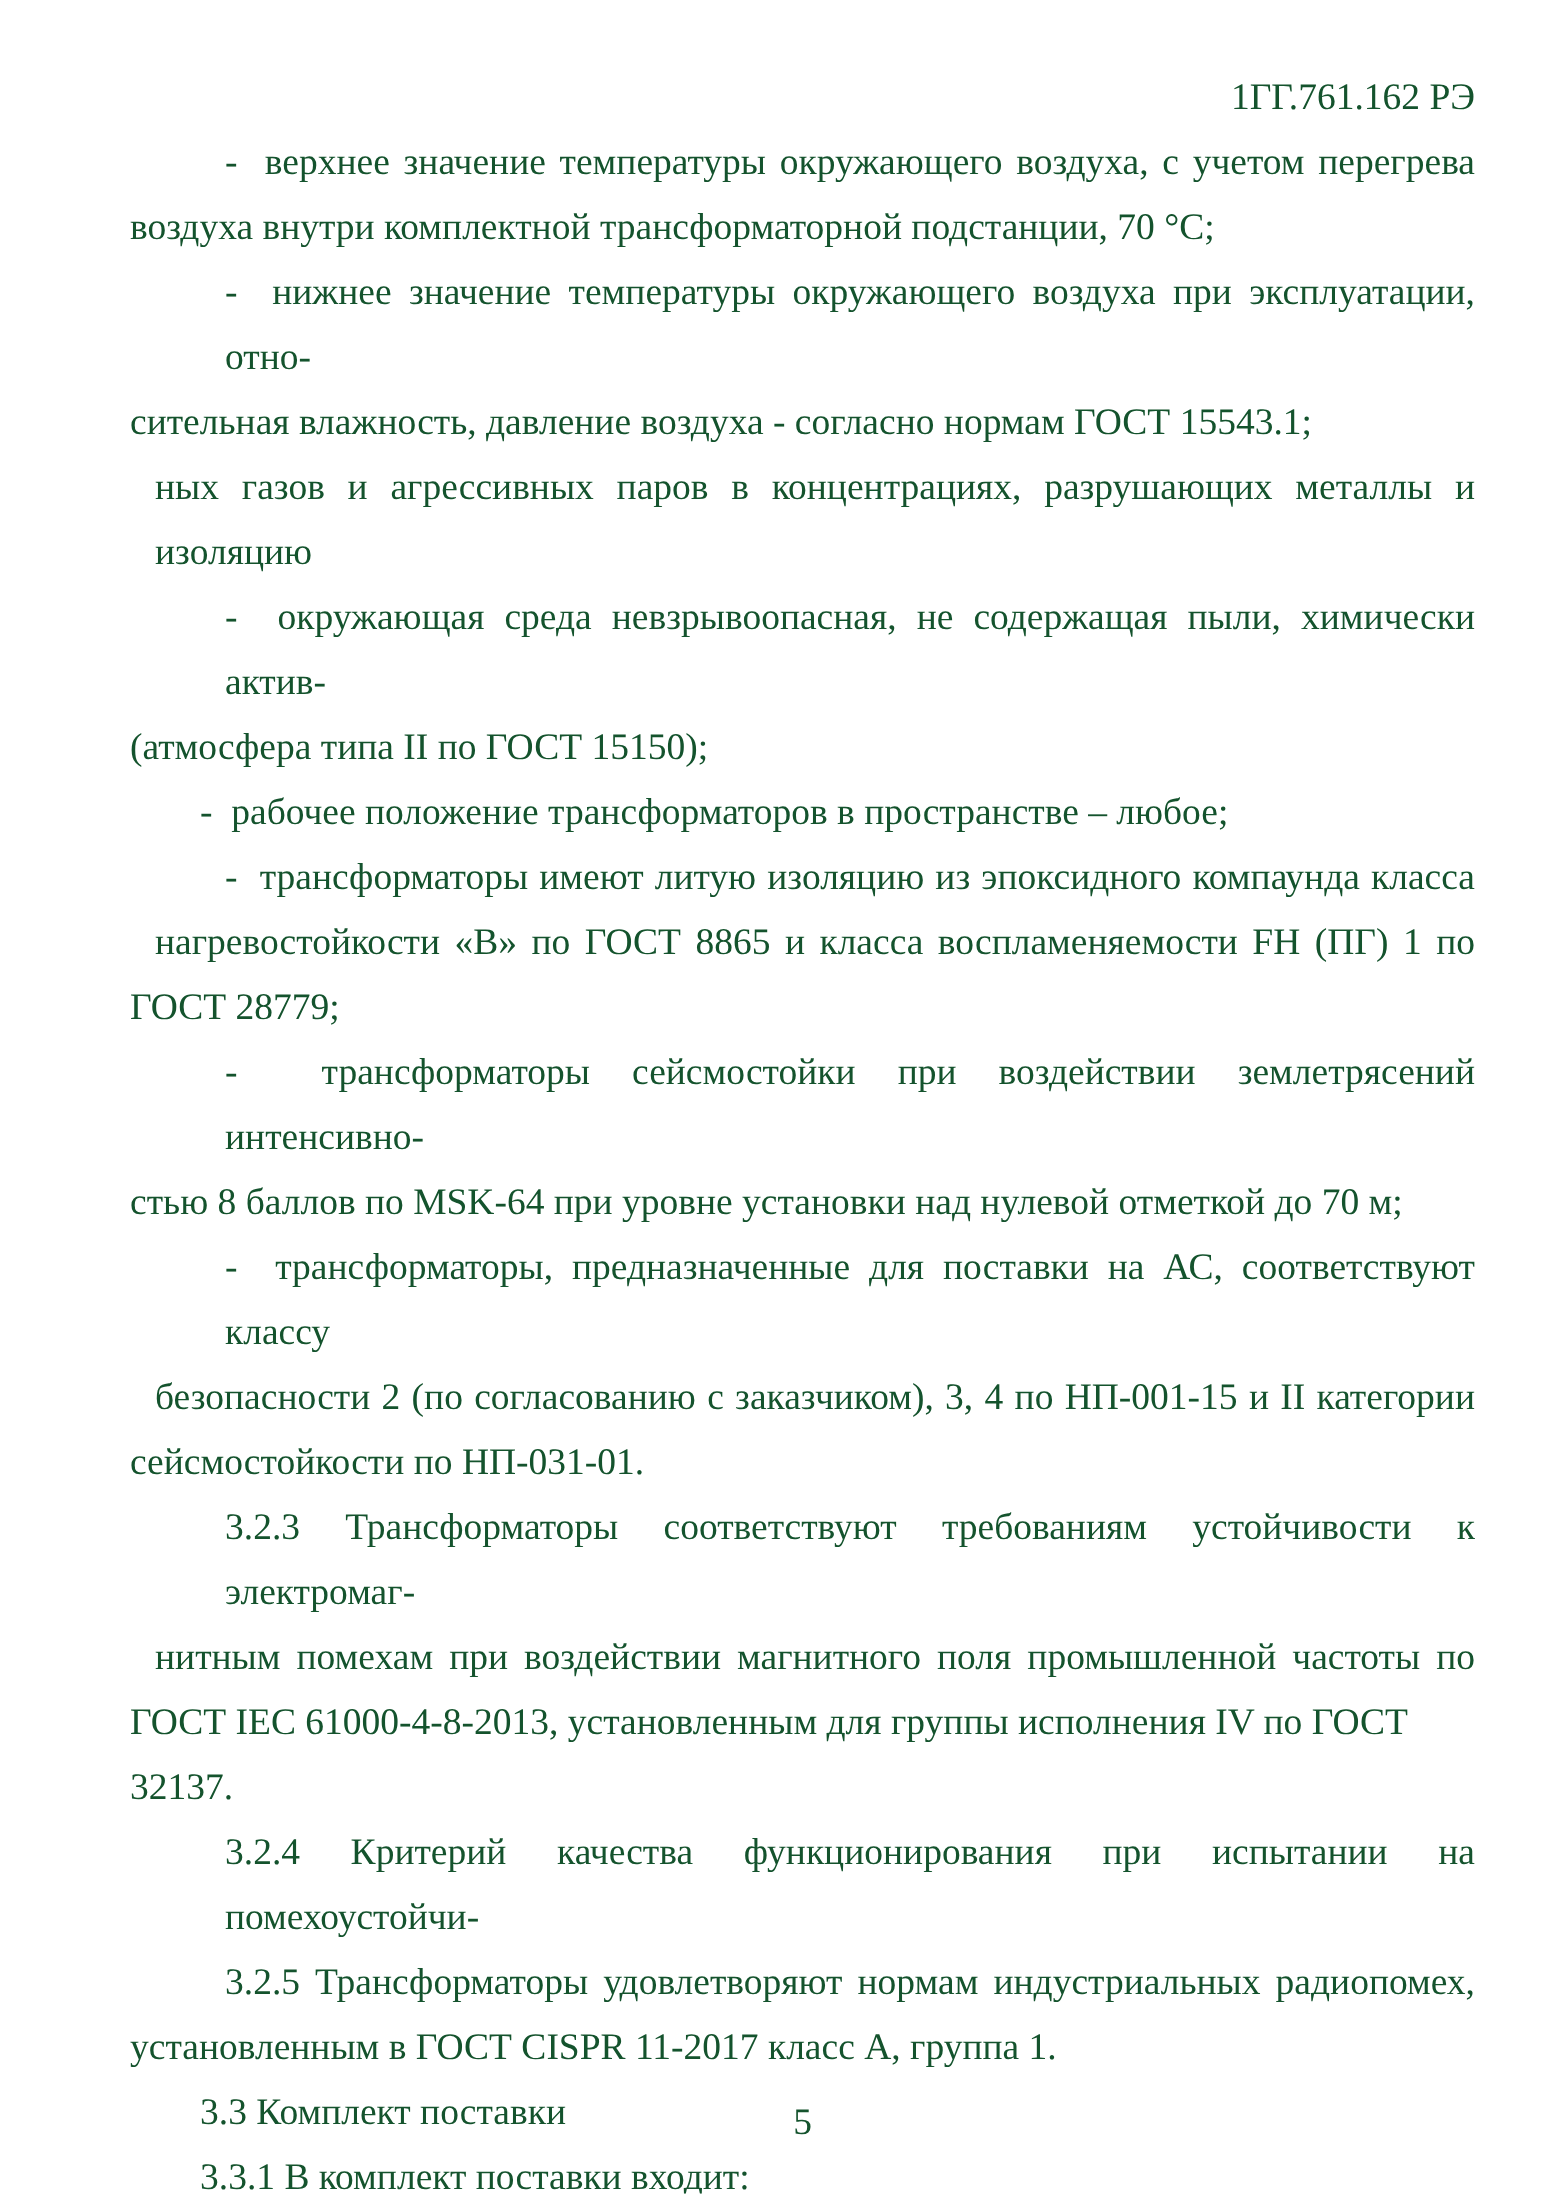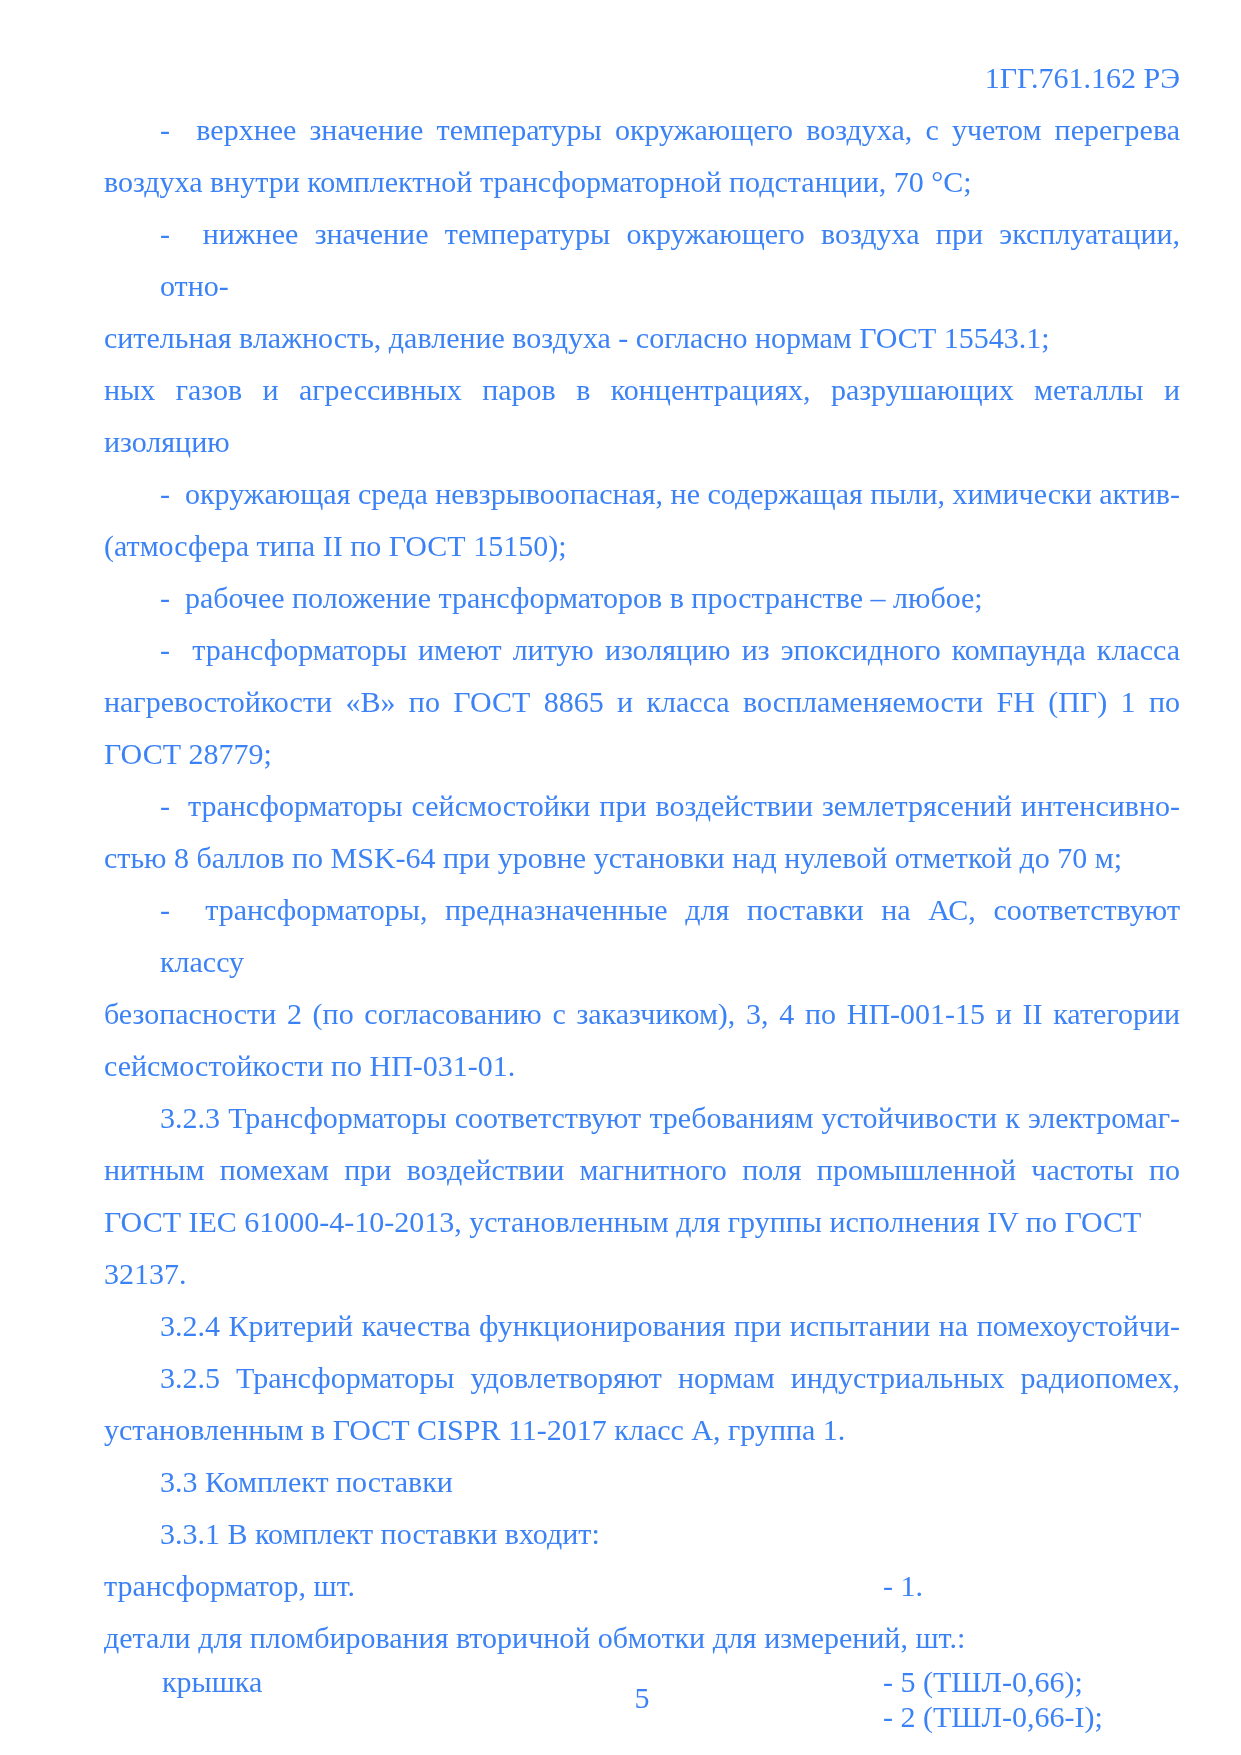--- a/index.html
+++ b/index.html
@@ -8,36 +8,37 @@
     background: #ffffff;
   }
   .page {
     position: relative;
     width: 1241px;
     height: 1755px;
     background: #ffffff;
     font-family: "Liberation Serif", "DejaVu Serif", serif;
     font-size: 30px;
     line-height: 52px;
-    color: #3b82f6;
+    color: #14532d;
     overflow: hidden;
   }
   .content {
     position: absolute;
     left: 104px;
     top: 52px;
     width: 1076px;
   }
   .hdr {
     text-align: right;
   }
   
   .j {
     text-align: justify;
     text-align-last: justify;
+    margin-left: 20px;
   }
   
   .l {
     text-align: left;
   }
   
   .ind {
     padding-left: 56px;
   }
   .row {
@@ -105,21 +106,21 @@
 
     <div>
       <div class="j ind">-&nbsp; трансформаторы, предназначенные для поставки на АС, соответствуют классу</div>
       <div class="j">безопасности 2 (по согласованию с заказчиком), 3, 4 по НП-001-15 и II категории</div>
       <div class="l">сейсмостойкости по НП-031-01.</div>
     </div>
 
     <div>
       <div class="j ind">3.2.3 Трансформаторы соответствуют требованиям устойчивости к электромаг-</div>
       <div class="j">нитным помехам при воздействии магнитного поля промышленной частоты по</div>
-      <div class="l">ГОСТ IEC 61000-4-10-2013, установленным для группы исполнения IV по ГОСТ 32137.</div>
+      <div class="l">ГОСТ IEC 61000-4-8-2013, установленным для группы исполнения IV по ГОСТ 32137.</div>
     </div>
 
     <div>
       <div class="j ind">3.2.4 Критерий качества функционирования при испытании на помехоустойчи-</div>
     </div>
 
     <div>
       <div class="j ind">3.2.5 Трансформаторы удовлетворяют нормам индустриальных радиопомех,</div>
       <div class="l">установленным в ГОСТ CISPR 11-2017 класс А, группа 1.</div>
     </div>

